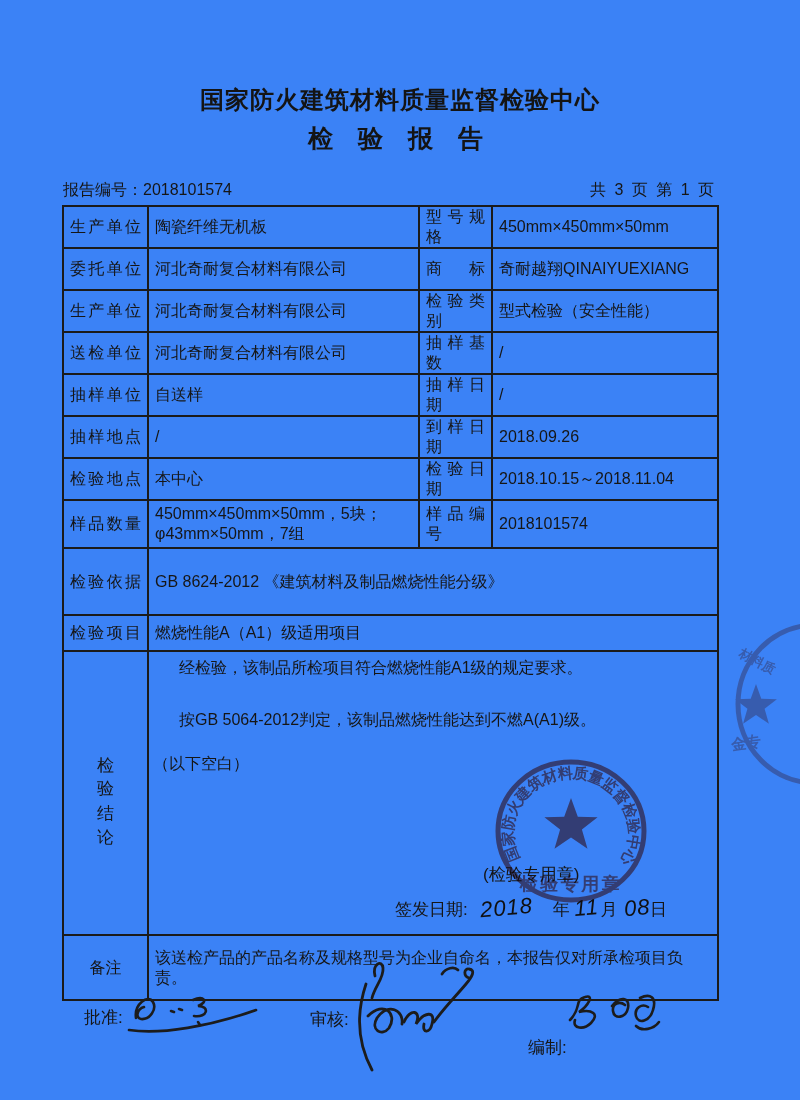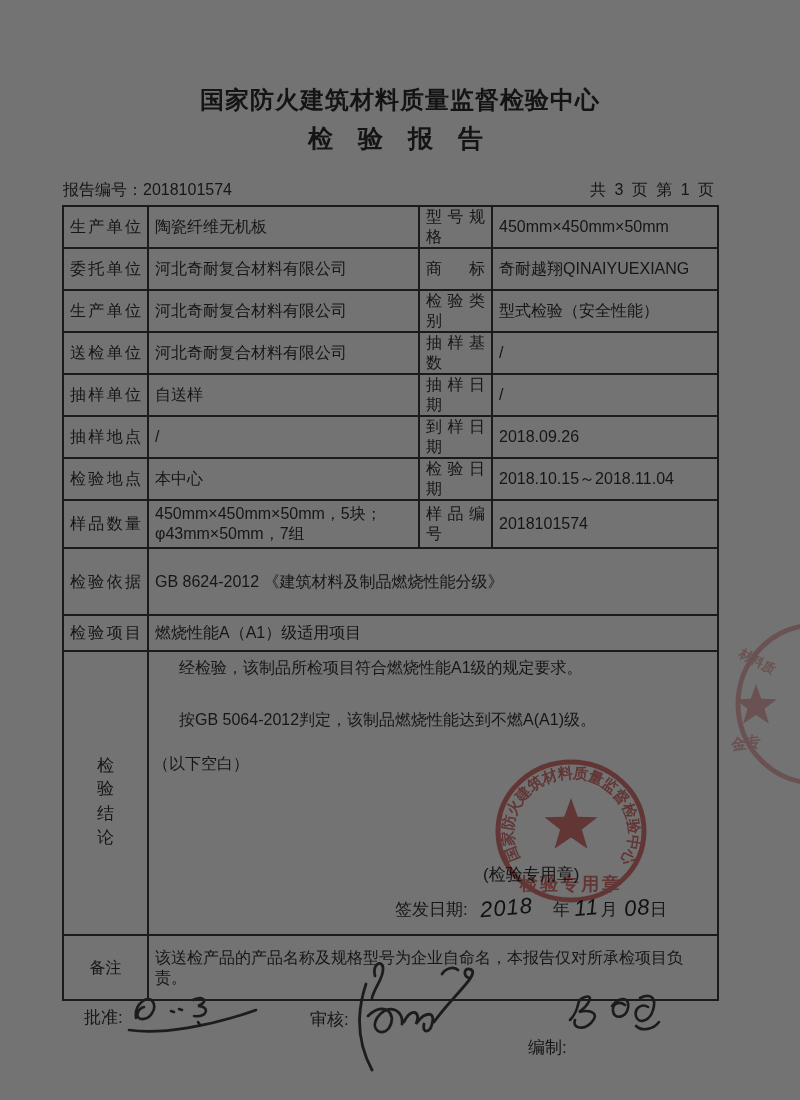--- a/index.html
+++ b/index.html
@@ -1,17 +1,17 @@
 <!DOCTYPE html>
 <html><head>
 <meta charset="utf-8">
 <style>
   html,body{margin:0;padding:0;background:#e8e8e8;}
   .page{
-    position:relative;width:800px;height:1100px;background:#737373;
+    position:relative;width:800px;height:1100px;background:#3b82f6;
     overflow:hidden;font-family:"Liberation Sans","DejaVu Sans",sans-serif;
     color:#1a1a1a;margin:0 auto;
   }
   .org-name{
     position:absolute;left:0;top:84px;width:800px;text-align:center;
     font-size:24px;font-weight:bold;letter-spacing:1px;color:#141414;
   }
   .doc-title{
     position:absolute;left:0;top:122px;width:800px;text-align:center;
     font-size:25px;font-weight:bold;letter-spacing:9px;color:#141414;

